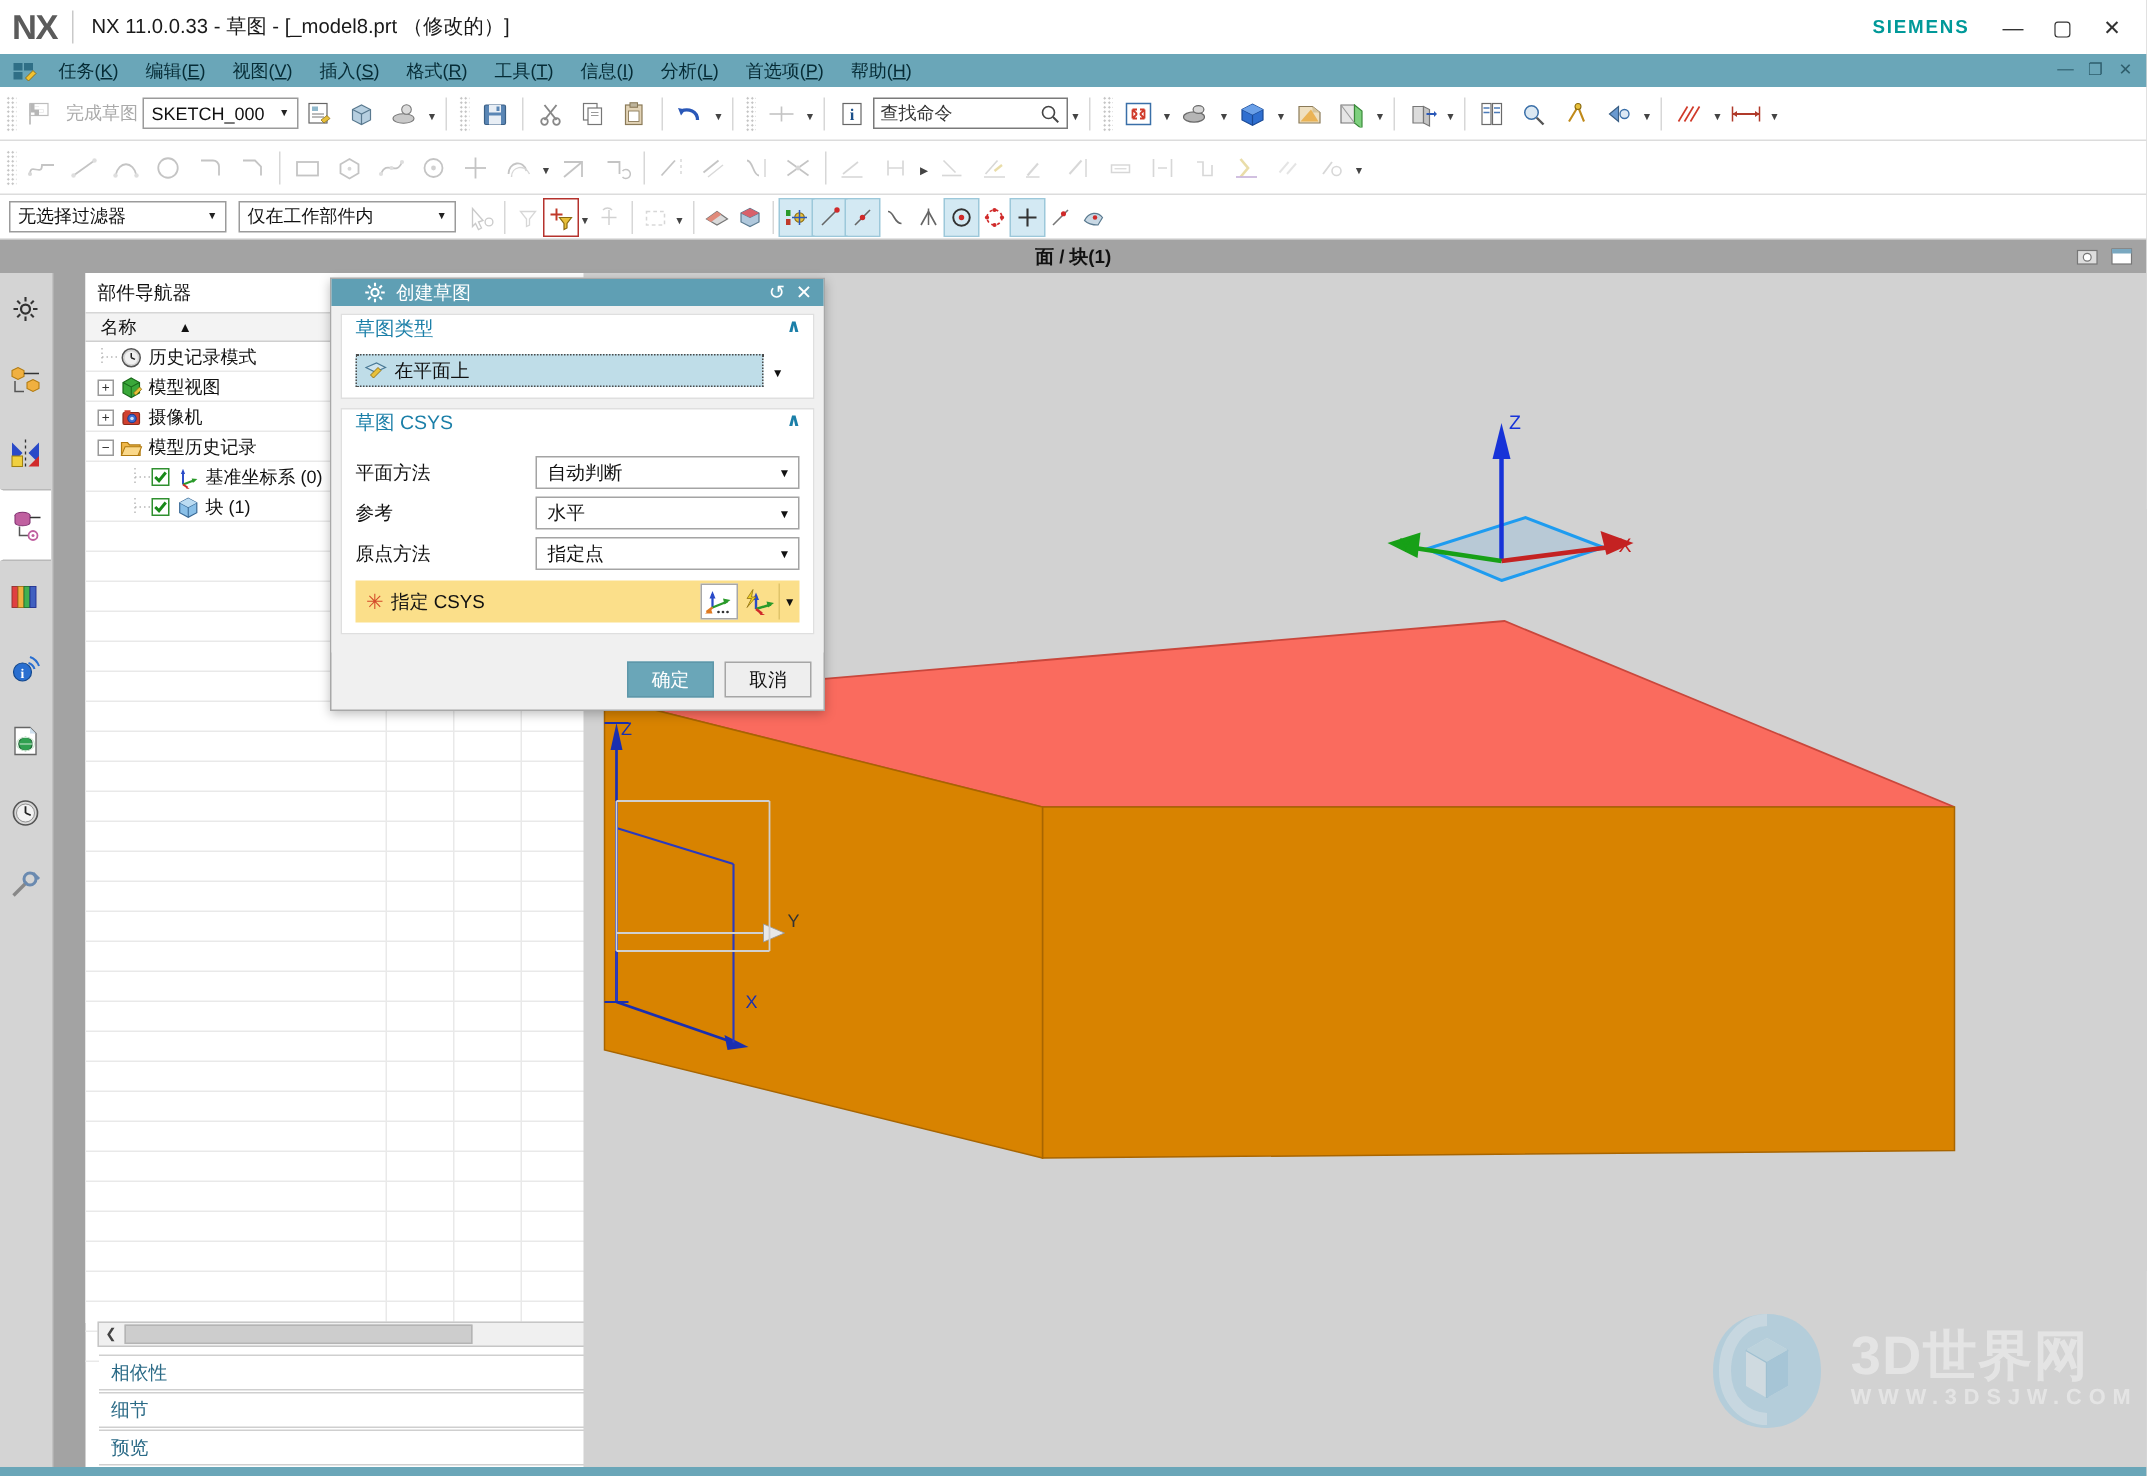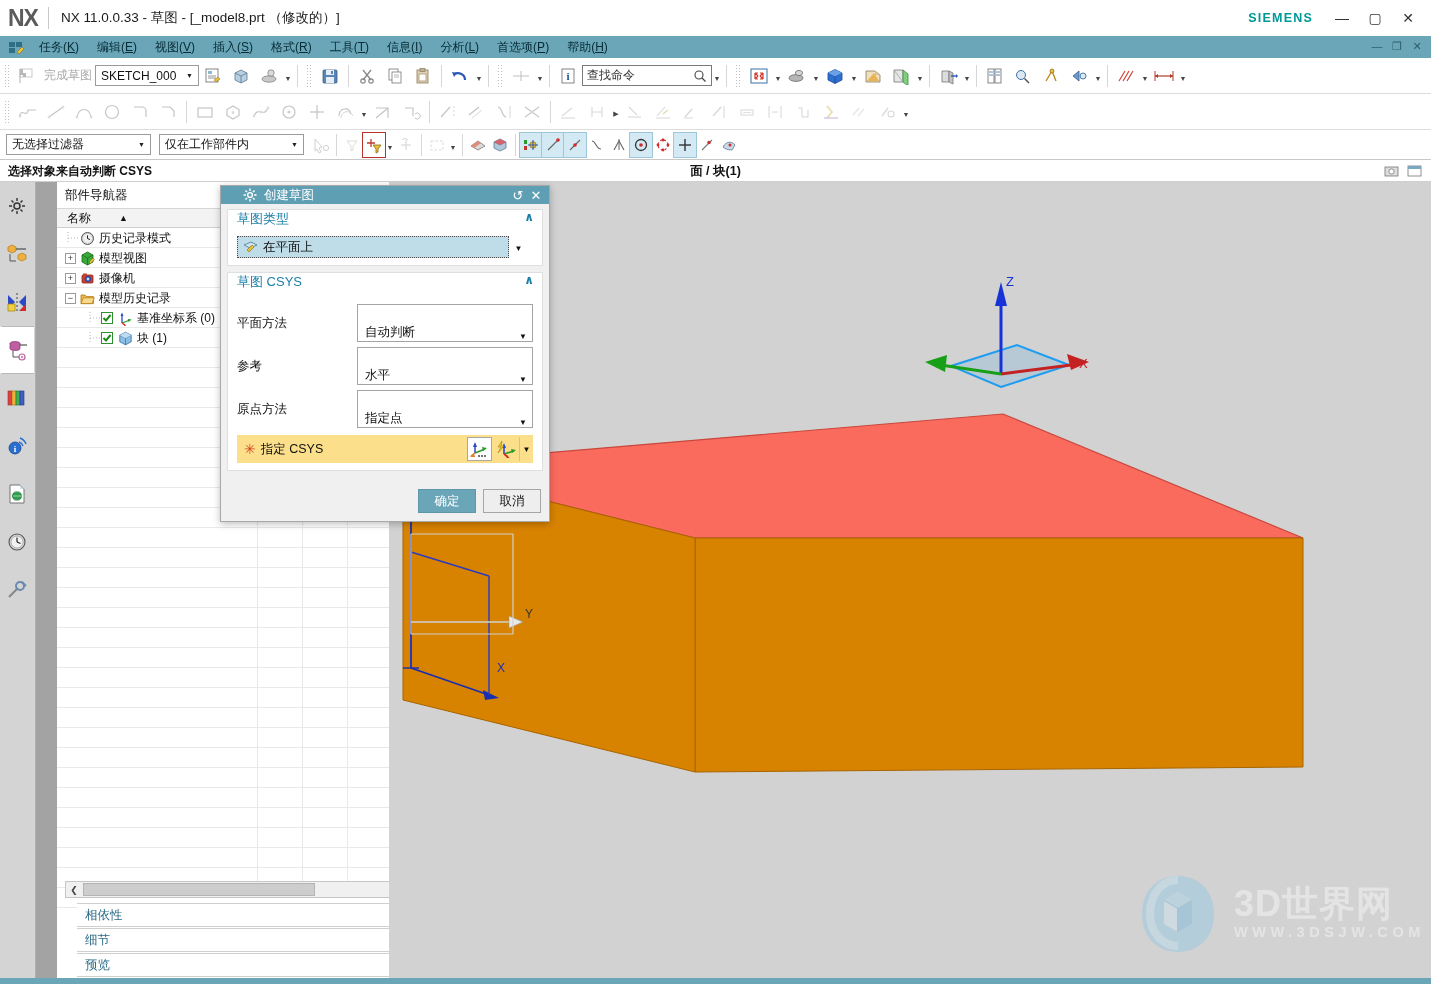--- a/index.html
+++ b/index.html
@@ -104,21 +104,21 @@
   .chk { width:12px; height:12px; border:1px solid #2f8f2f; background:#fff; margin-right:4px;
     display:flex; align-items:center; justify-content:center; flex:none; }
   .dots { width:14px; height:12px; flex:none; }
   .ticon { width:16px; height:16px; margin-right:4px; flex:none; display:flex;
     align-items:center; justify-content:center; }
   .hsb { position:absolute; left:8px; bottom:86px; width:336px; height:17px;
     background:#f0f0f0; border:1px solid #c6c6c6; display:flex; align-items:center; }
   .hsb-arr { width:16px; height:15px; display:flex; align-items:center; justify-content:center;
     font-size:9px; color:#444; }
   .hsb-thumb { height:13px; background:#cdcdcd; border:1px solid #b4b4b4; }
-  .panels { position:absolute; left:20px; bottom:6px; width:340px; }
+  .panels { position:absolute; left:9px; bottom:6px; width:340px; }
   .panel { height:24px; border-top:1px solid #cfcfcf; border-bottom:1px solid #cfcfcf;
     display:flex; align-items:center; justify-content:space-between; padding:0 8px;
     font-size:12.5px; color:#2a6a86; background:#fff; margin-bottom:1px; }
   .panel .chev { color:#2f7ea0; font-size:13px; font-weight:bold; }
 
   
   .view { position:absolute; left:389px; top:182px; width:1042px; height:802px;
     background:#d2d2d2; overflow:hidden; }
 
   
@@ -137,22 +137,22 @@
   .grp-hd .gc { color:#1b7fa8; font-size:12px; font-weight:bold; }
   .sel-combo { margin:0 9px; height:22px; background:#bfdde8; border:1px dotted #4b4b4b;
     display:flex; align-items:center; position:relative; padding-left:4px; }
   .sel-combo .si { width:17px; height:16px; display:flex; align-items:center;
     justify-content:center; margin-right:4px; }
   .sel-combo .sv2 { font-size:12.5px; color:#111; }
   .combo-arrow { position:absolute; right:-18px; top:1px; width:15px; height:20px;
     display:flex; align-items:center; justify-content:center; font-size:8px; color:#111; }
   .frow { display:flex; align-items:center; margin:5px 9px 0; }
   .flbl { width:120px; font-size:12.5px; color:#111; }
-  .fsel { flex:1; height:38px; border:1px solid #a4a4a4; background:#fff; display:flex;
-    align-items:flex-end; padding-left:7px; font-size:12.5px; color:#111; position:relative; }
+  .fsel { flex:1; height:22px; border:1px solid #a4a4a4; background:#fff; display:flex;
+    align-items:center; padding-left:7px; font-size:12.5px; color:#111; position:relative; }
   .fsel .fa { position:absolute; right:5px; font-size:8px; color:#111; }
   .csys-row { margin:7px 9px 0; height:28px; background:#fbdf8a; display:flex;
     align-items:center; }
   .csys-row .ast { color:#d44b2a; font-size:14px; padding:0 5px 0 7px; line-height:1; }
   .csys-row .ctxt { flex:1; font-size:12.5px; color:#111; }
   .csys-btn { width:25px; height:24px; display:flex; align-items:center; justify-content:center;
     margin-right:1px; }
   .csys-btn.framed { border:1px solid #a8a8a8; background:#fff; }
   .csys-car { width:14px; height:24px; display:flex; align-items:center; justify-content:center;
     font-size:8px; color:#111; border-left:1px solid #e0c46a; }
@@ -732,23 +732,20 @@
         </svg>
     </div>
     <div class="ti sm">
       <svg width="20" height="18" viewBox="0 0 20 18">
           <path d="M4 11 C7 5 13 5 16 9 L13 14 C9 14 6 13 4 11z" fill="#c8d8e4" stroke="#5a7a90" stroke-width=".8"></path>
           <circle cx="11" cy="9" r="1.5" fill="#d02a2a"></circle>
         </svg>
     </div>
   </div>
 
-  <div class="cue">
-    <div class="cue-text">选择对象来自动判断 CSYS</div>
-  </div>
   <div class="view-title">面 / 块(1)</div>
   <div class="cue-right">
     <svg width="16" height="14" viewBox="0 0 16 14">
       <rect x="1" y="3" width="13" height="9" fill="#ddd" stroke="#777" stroke-width=".8"></rect>
       <circle cx="7.5" cy="7.5" r="2.6" fill="#fff" stroke="#777" stroke-width=".8"></circle>
     </svg>
     <svg width="16" height="14" viewBox="0 0 16 14">
       <rect x="1" y="2" width="13" height="10" fill="#fff" stroke="#777" stroke-width=".8"></rect>
       <rect x="1" y="2" width="13" height="3" fill="#7aa8c0"></rect>
     </svg>

